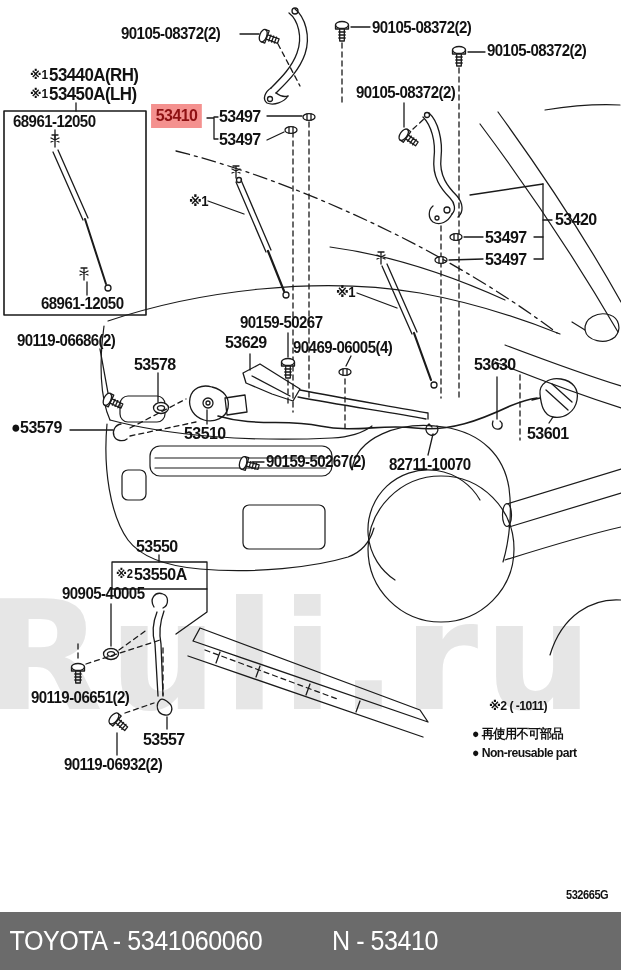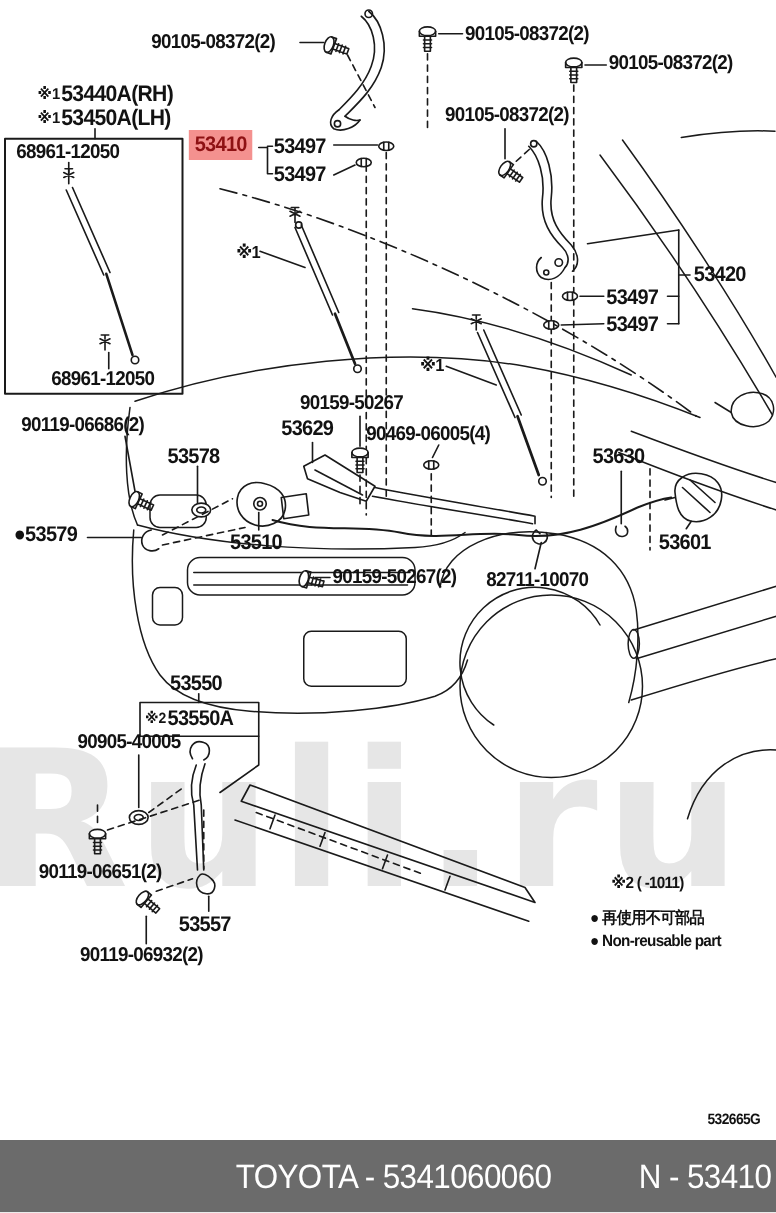--- a/index.html
+++ b/index.html
@@ -11,21 +11,21 @@
   svg.art{position:absolute;left:0;top:0;z-index:1;}
   #labels{position:absolute;left:0;top:0;width:621px;height:863px;z-index:2;}
   .lbl{position:absolute;font-weight:bold;color:#121212;white-space:nowrap;
        letter-spacing:-0.6px;line-height:1.0;transform:scaleX(0.94);transform-origin:0 0;}
   .lbl .pfx{font-size:0.70em;margin-right:1px;vertical-align:2px;letter-spacing:0;}
   .lbl.hl{background:var(--hl-bg,#f4918f);color:var(--hl-fg,#8e1113);
           padding:2px 4px 3px 4px;box-shadow:0 0 0 1px var(--hl-bg,#f4918f);}
   .doc-code{position:absolute;left:566px;top:888px;z-index:2;font-size:12px;font-weight:bold;
             letter-spacing:-0.5px;color:#111;transform:scaleX(0.92);transform-origin:0 0;}
   .footer-bar{position:absolute;left:0;top:912px;width:621px;height:58px;z-index:3;
-      background:var(--bar,#6b6b6b);display:flex;align-items:center;justify-content:flex-end;
+      background:var(--bar,#6b6b6b);display:flex;align-items:center;justify-content:flex-start;
       gap:56px;color:#fff;font-size:27px;letter-spacing:-0.5px;}
   .footer-bar span{transform:scaleX(0.93);}
 </style>
 </head>
 <body>
 
 <div class="page">
 
   <div class="watermark">Ruli.ru</div>
 

